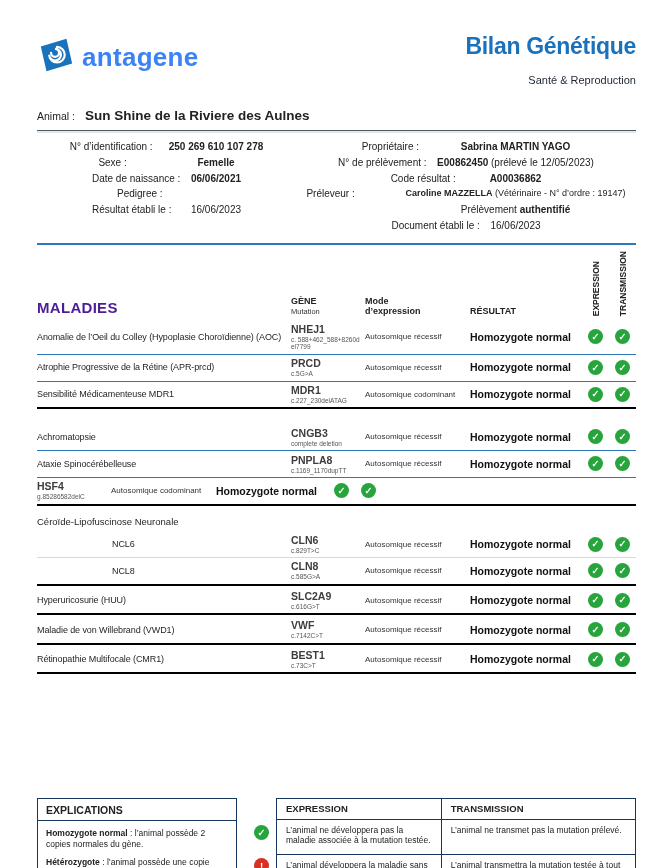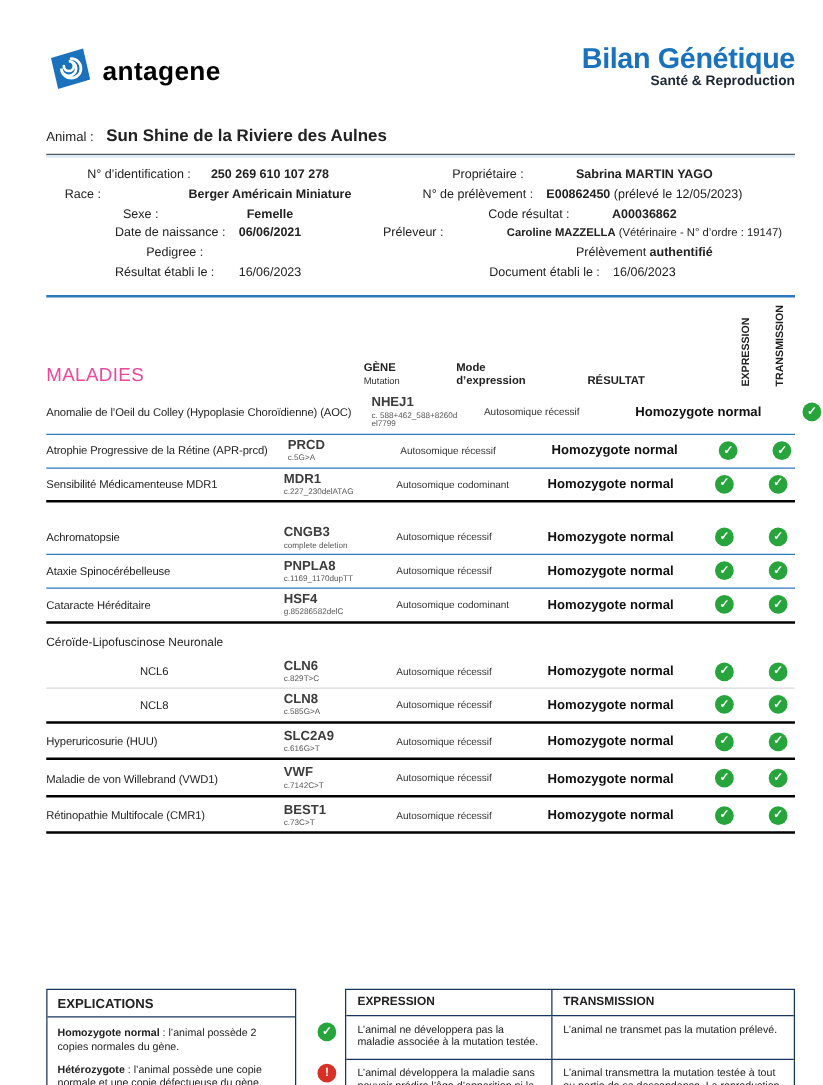--- a/index.html
+++ b/index.html
@@ -6,24 +6,24 @@
   html,body { margin:0; padding:0; }
   body {
     width:658px; height:868px; background:#ffffff; overflow:hidden;
     font-family:"Liberation Sans", sans-serif; color:#222;
   }
   .page { width:658px; height:868px; padding:34px 22px 0 37px; position:relative; }
 
   
   .hdr-top { display:flex; justify-content:space-between; align-items:flex-start; }
   .brand { display:flex; align-items:center; gap:7px; margin-top:2px; }
-  .brand-name { font-size:21px; font-weight:bold; color:#000000; letter-spacing:.3px; }
+  .brand-name { font-size:26px; font-weight:bold; color:#3b82f6; letter-spacing:.3px; }
   .title-block { text-align:right; }
   .doc-title { font-size:23px; font-weight:bold; color:#1b72bc; letter-spacing:-.3px; line-height:24px; }
-  .doc-subtitle { font-size:11px; font-weight:bold; color:#1d2733; margin-top:1px; }
+  .doc-subtitle { font-size:11px; font-weight:normal; color:#1d2733; margin-top:16px; }
 
   
   .animal-line { margin-top:22px; display:flex; align-items:baseline; }
   .animal-label { font-size:10.5px; color:#222; }
   .animal-name { font-size:13.5px; font-weight:bold; margin-left:10px; }
 
   
   .info-block {
     margin-top:7px; border-top:1px solid #55595e; border-bottom:2px solid #2e79b9;
     padding:8px 0 9px 0; display:flex; box-shadow: inset 0 2px 0 #dce9f3;
@@ -31,30 +31,30 @@
   .info-col-left { width:259px; flex-shrink:0; }
   .info-col-right { flex:1; }
   .info-row { display:flex; font-size:10px; line-height:15.8px;justify-content:center; }
   .info-label { width:99px; flex-shrink:0; color:#222; }
   .info-value { font-weight:bold; }
   .info-plain { font-weight:normal; }
   .info-small { font-size:9px; }
 
   
   .tbl-hdr { display:flex; align-items:flex-end; height:76px; padding-bottom:5px; }
-  .h-maladies { flex:1; font-size:15px; font-weight:normal; color:#ec4899; letter-spacing:.3px; }
+  .h-maladies { flex:1; font-size:15px; font-weight:bold; color:#4c1d95; letter-spacing:.3px; }
   .h-gene { width:74px; font-size:9px; font-weight:bold; color:#222; }
   .h-gene .sub { font-size:7.5px; font-weight:normal; color:#333; margin-top:1px; }
   .h-mode { width:105px; font-size:9px; font-weight:bold; color:#222; line-height:10px; max-width:60px; }
   .h-mode-wrap { width:105px;margin-top:16px; }
   .h-result { width:112px; font-size:9px; font-weight:bold; color:#222; }
   .icol { width:27px; display:flex; flex-direction:column; align-items:center; justify-content:flex-end; align-self:stretch; }
   .vlabel { writing-mode:vertical-rl; transform:rotate(180deg); font-size:8.5px; font-weight:bold; color:#222; white-space:nowrap; }
 
-  .drow { display:flex; align-items:center; min-height:27px; padding:2px 0 3px 0;gap:16px; }
+  .drow { display:flex; align-items:center; min-height:27px; padding:2px 0 3px 0; }
   .drow.short { min-height:24px; }
   .sep { border-bottom:1px solid #2e79b9; }
   .sep-strong { border-bottom:2px solid #000000; }
   .sep-faint { border-bottom:1px solid #d9d9d9; }
   .sect-a { margin-bottom:15px; }
   .sect-b { margin-bottom:4px; }
   .gap2 { margin-bottom:2px; }
   .c-name { flex:1; font-size:9px; letter-spacing:-.1px; white-space:nowrap; color:#1f1f1f; }
   .c-name.indent { padding-left:75px; }
   .c-gene { width:74px; flex-shrink:0; }
@@ -119,24 +119,20 @@
     <span class="animal-name">Sun Shine de la Riviere des Aulnes</span>
   </div>
 
   <div class="info-block">
     <div class="info-col-left">
       <div class="info-row">
         <span class="info-label">N° d’identification :</span>
         <span class="info-value">250 269 610 107 278</span>
       </div>
       <div class="info-row">
-        <span class="info-label">Race :</span>
-        <span class="info-value">Berger Américain Miniature</span>
-      </div>
-      <div class="info-row">
         <span class="info-label">Sexe :</span>
         <span class="info-value">Femelle</span>
       </div>
       <div class="info-row">
         <span class="info-label">Date de naissance :</span>
         <span class="info-value">06/06/2021</span>
       </div>
       <div class="info-row">
         <span class="info-label">Pedigree :</span>
         <span class="info-value"></span>
@@ -265,21 +261,20 @@
       <div class="c-mode">Autosomique récessif</div>
       <div class="c-result">Homozygote normal</div>
       <div class="c-ic">
           <span class="badge green">✓</span>
         </div>
       <div class="c-ic">
           <span class="badge green">✓</span>
         </div>
     </div>
     <div class="drow sep-strong">
-      <div class="c-name">Cataracte Héréditaire</div>
       <div class="c-gene">
         <div class="gene">HSF4</div>
         <div class="mut">g.85286582delC</div>
       </div>
       <div class="c-mode">Autosomique codominant</div>
       <div class="c-result">Homozygote normal</div>
       <div class="c-ic">
           <span class="badge green">✓</span>
         </div>
       <div class="c-ic">

